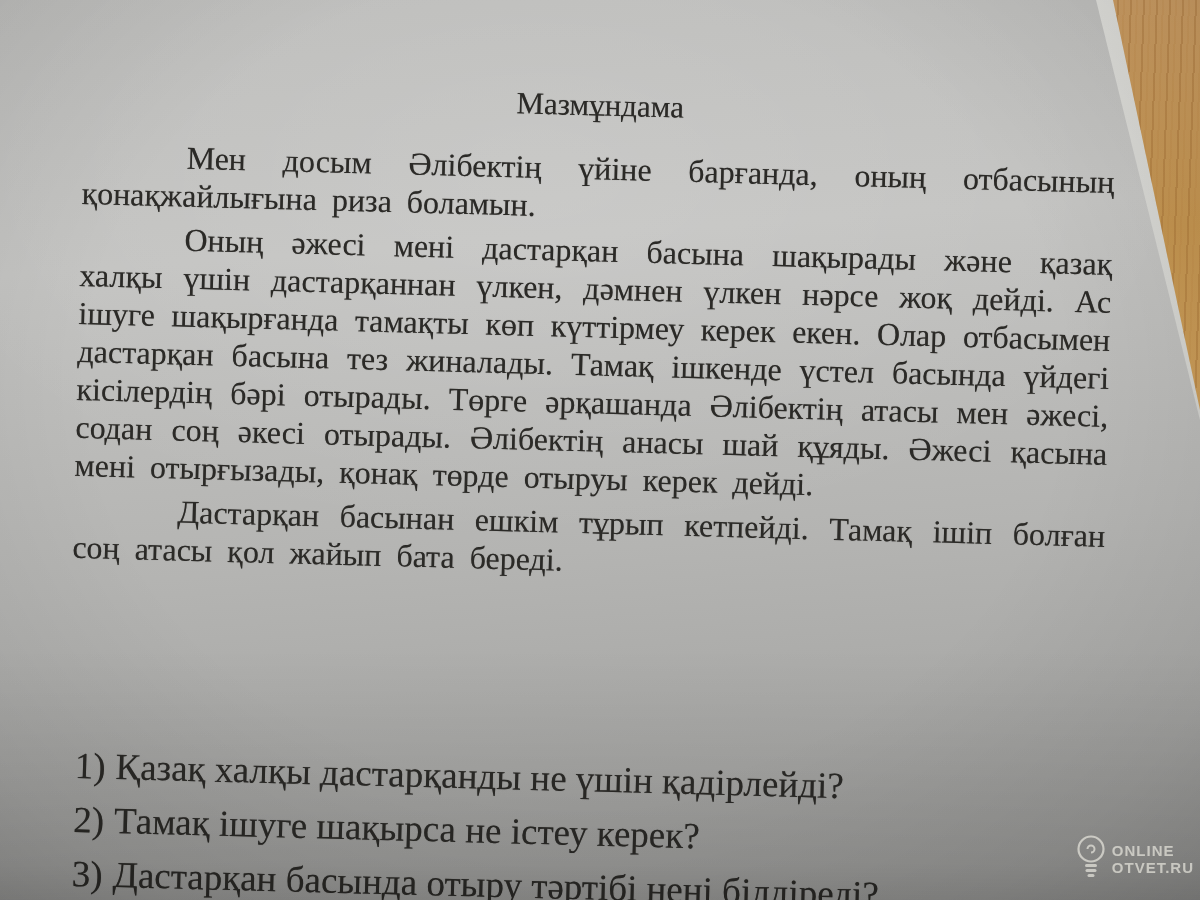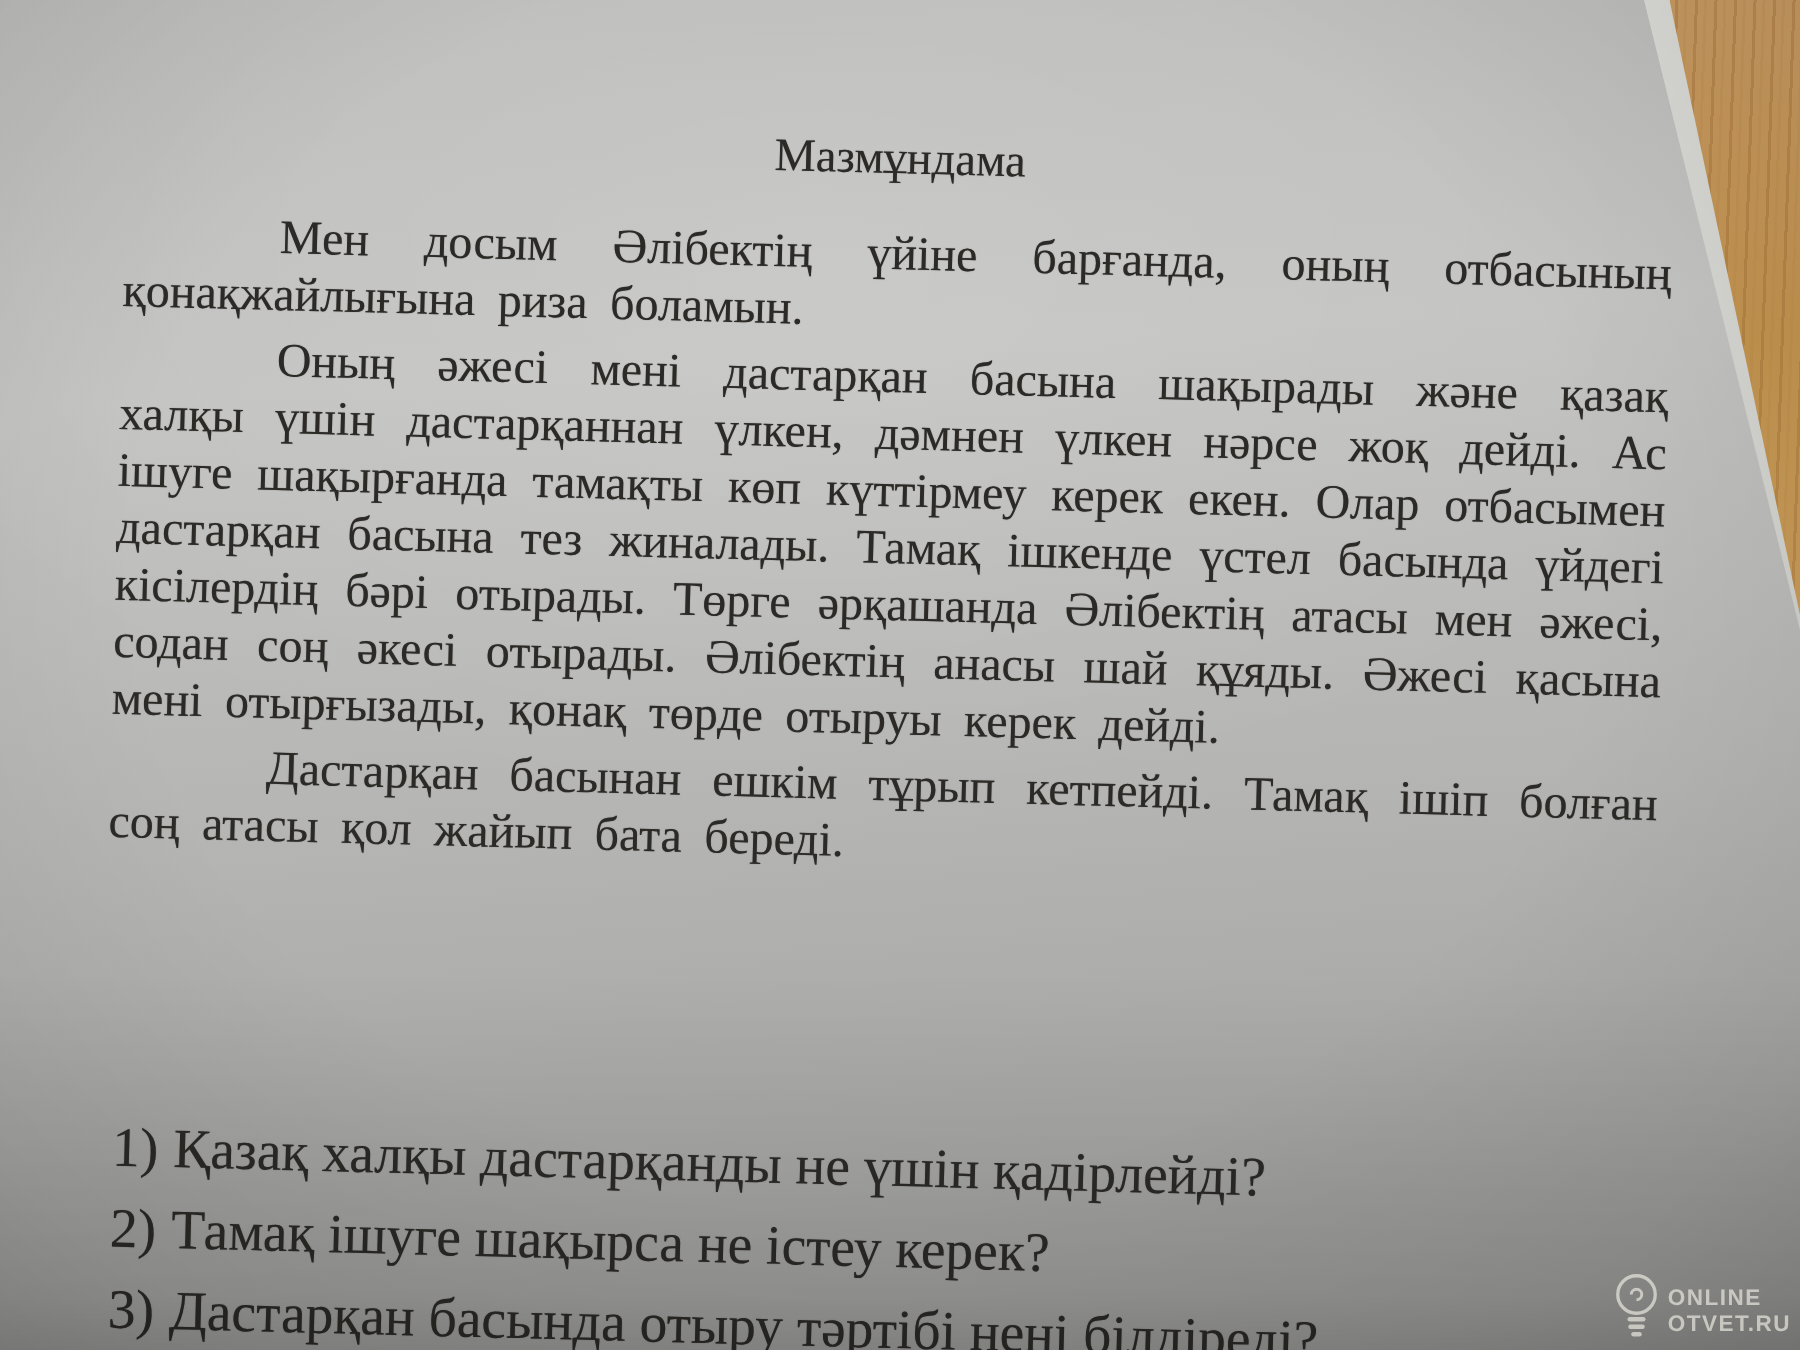--- a/index.html
+++ b/index.html
@@ -101,21 +101,21 @@
     pointer-events: none;
     background:
       linear-gradient(180deg, rgba(0,0,0,0) 72%, rgba(0,0,0,0.10) 96%, rgba(0,0,0,0.16) 100%),
       radial-gradient(ellipse at 48% 42%, rgba(0,0,0,0) 55%, rgba(0,0,0,0.07) 84%, rgba(0,0,0,0.14) 100%);
   }
 
   
   .watermark {
     position: absolute;
     right: 6px;
-    bottom: 0;
+    bottom: 15px;
     display: flex;
     align-items: center;
     gap: 3px;
     color: rgba(236,234,226,0.68);
     font-family: "Liberation Sans", sans-serif;
   }
   .wm-text {
     font-size: 15px;
     font-weight: bold;
     letter-spacing: 1px;

